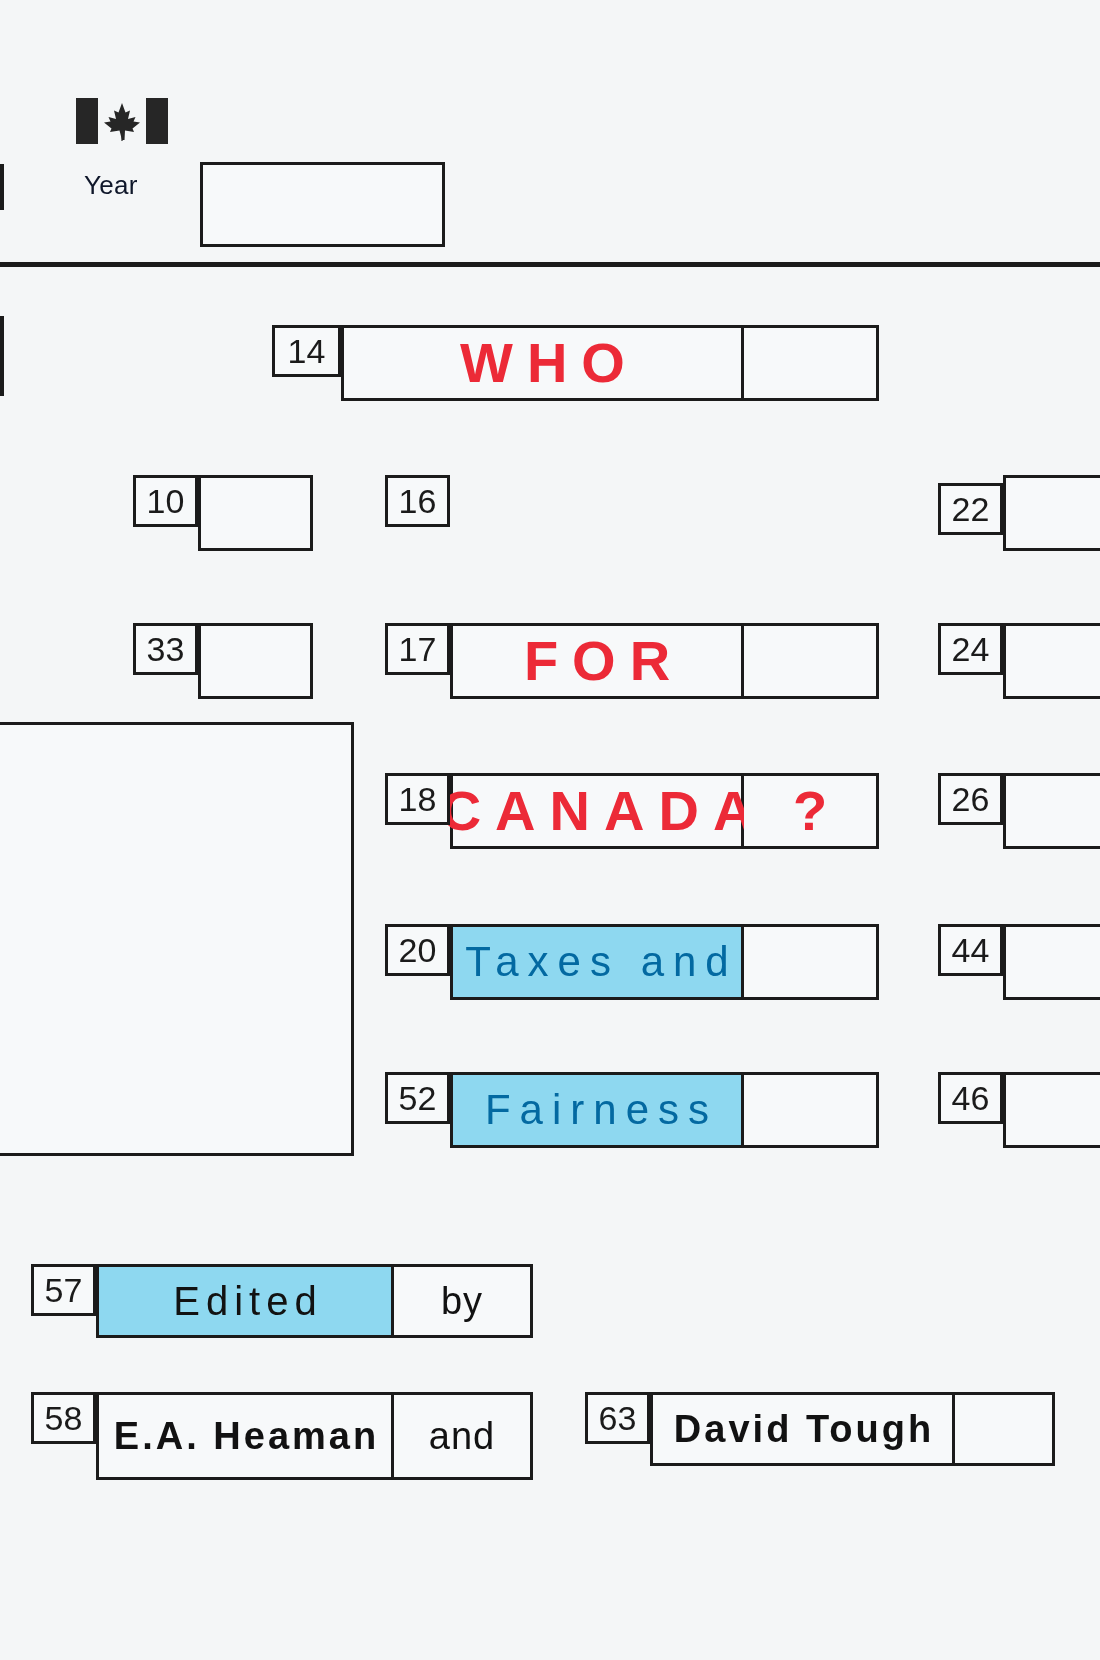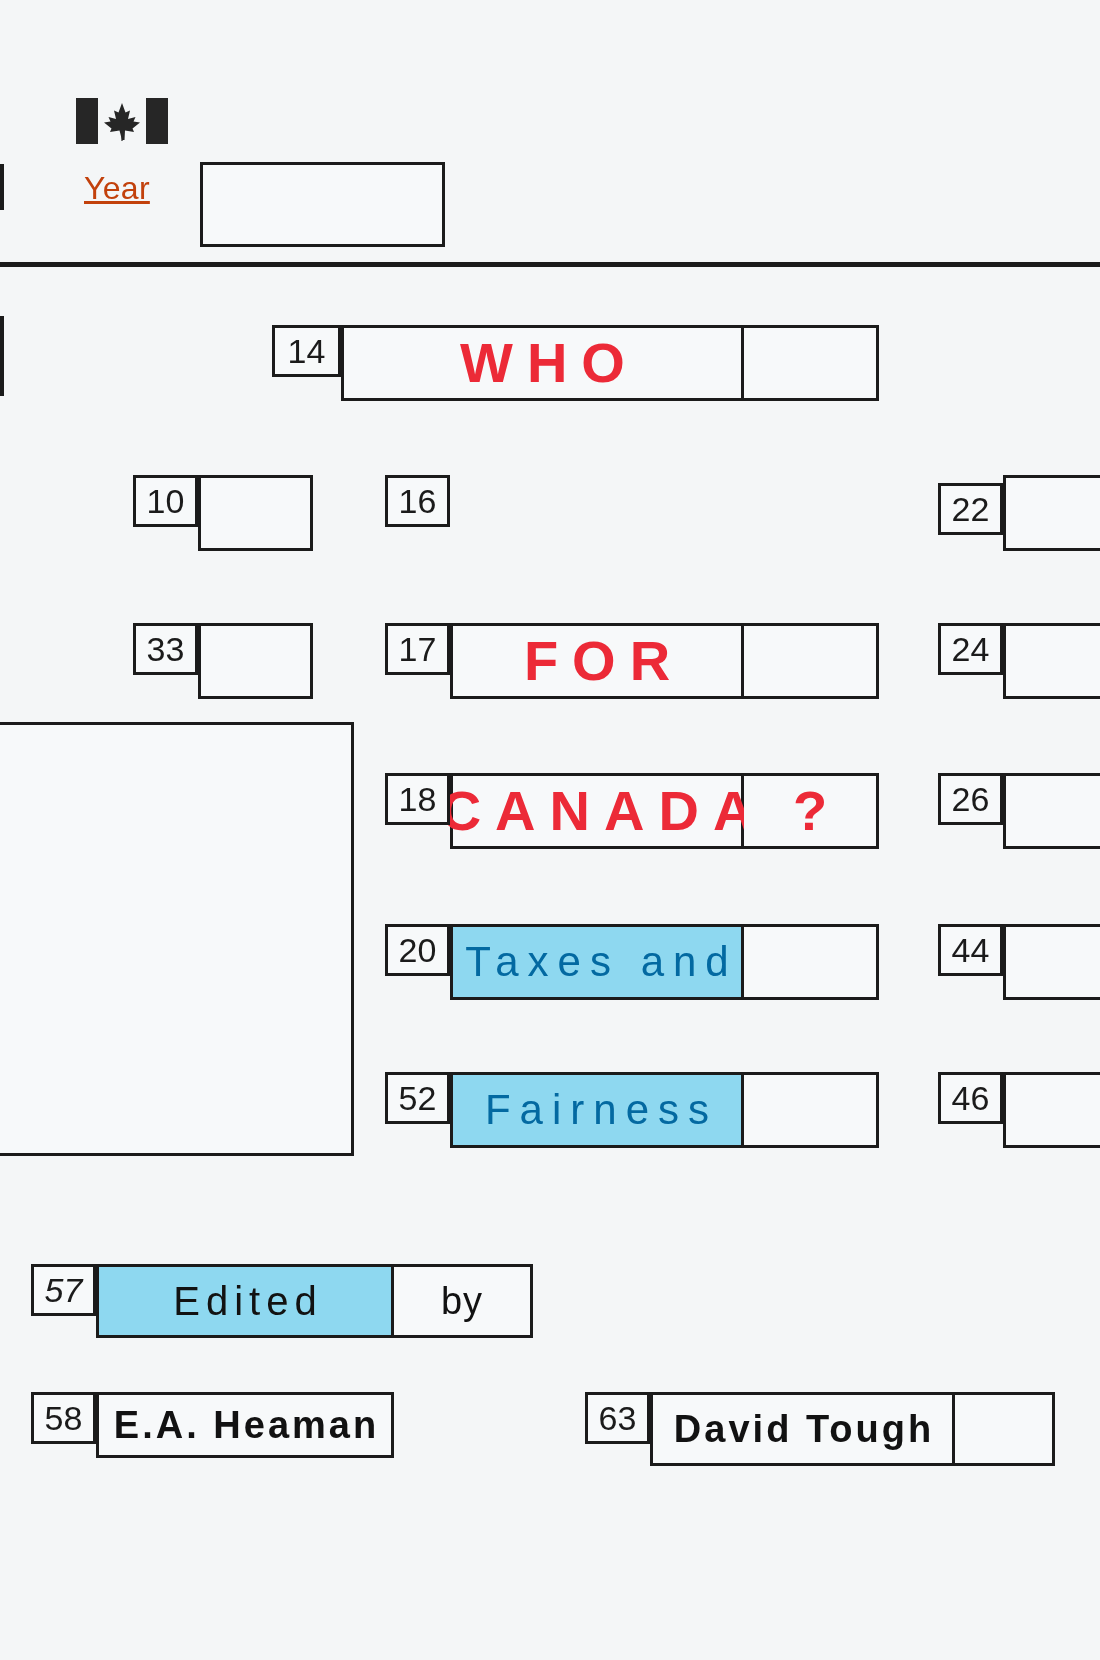--- a/index.html
+++ b/index.html
@@ -50,24 +50,23 @@
     left: 76px;
     top: 98px;
     width: 92px;
     height: 46px;
   }
 
   .year-label {
     position: absolute;
     left: 84px;
     top: 170px;
-    font-size: 32px;
-    color: #c2410c;
+    font-size: 26px;
+    color: #0f172a;
     letter-spacing: 0.3px;
-    text-decoration: underline;
   }
 
   .year-field {
     left: 200px;
     top: 162px;
     width: 245px;
     height: 85px;
     border-width: 3px;
   }
 
@@ -245,34 +244,37 @@
   <div class="row" style="left:450px; top:1072px;">
     <div class="cell highlight" style="width:294px;">
       <span class="sub-word">Fairness</span>
     </div>
     <div class="cell" style="width:135px;"></div>
   </div>
 
   <div class="num-box" style="left:938px; top:1072px; width:65px; height:52px;">46</div>
   <div class="box" style="left:1003px; top:1072px; width:130px; height:76px;"></div>
 
-  <div class="num-box" style="left:31px; top:1264px; width:65px; height:52px;font-style:italic;">57</div>
+  <div class="num-box" style="left:31px; top:1264px; width:65px; height:52px;">57</div>
   <div class="row" style="left:96px; top:1264px; height:74px;">
     <div class="cell highlight" style="width:298px;">
       <span class="byline-word">Edited</span>
     </div>
     <div class="cell" style="width:139px;">
       <span class="byline-plain">by</span>
     </div>
   </div>
 
   <div class="num-box" style="left:31px; top:1392px; width:65px; height:52px;">58</div>
-  <div class="row" style="left:96px; top:1392px; height:66px;justify-content:space-between;">
+  <div class="row" style="left:96px; top:1392px; height:88px;justify-content:space-between;">
     <div class="cell" style="width:298px;">
       <span class="author-name">E.A. Heaman</span>
+    </div>
+    <div class="cell" style="width:139px;">
+      <span class="byline-plain">and</span>
     </div>
   </div>
 
   <div class="num-box" style="left:585px; top:1392px; width:65px; height:52px;">63</div>
   <div class="row" style="left:650px; top:1392px; height:74px;">
     <div class="cell" style="width:305px;">
       <span class="author-name">David Tough</span>
     </div>
     <div class="cell" style="width:100px;"></div>
   </div>

